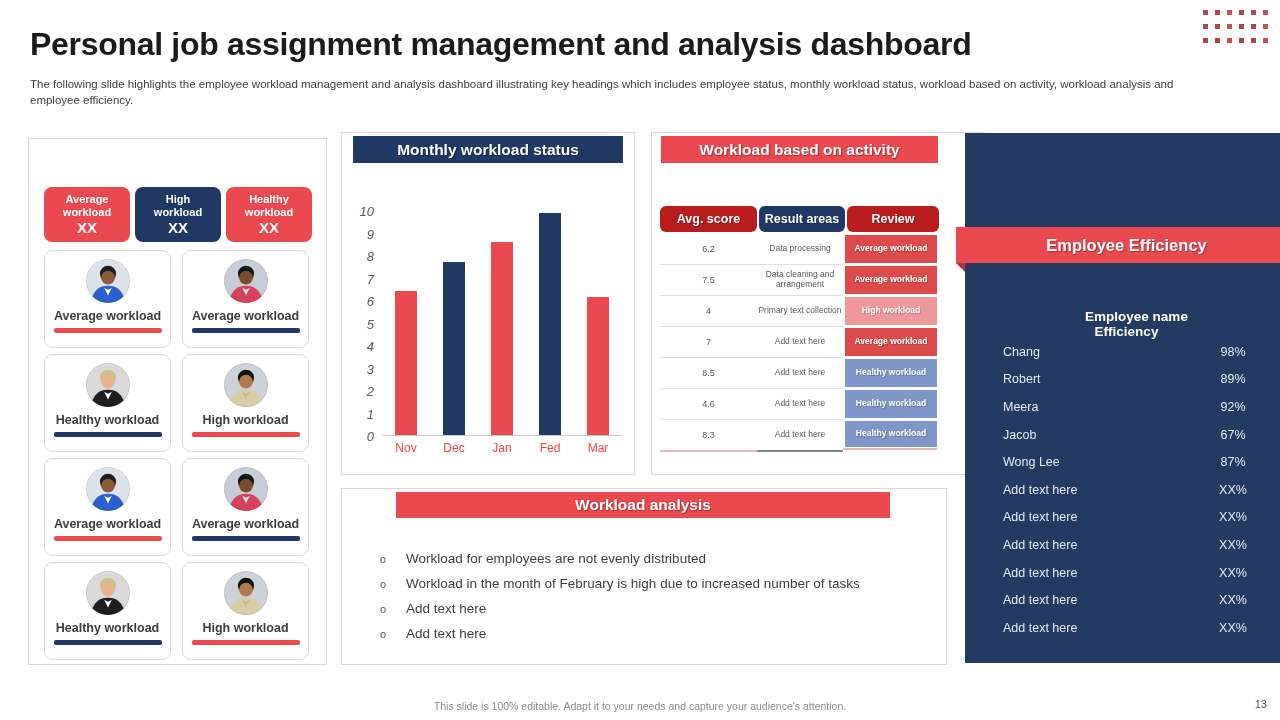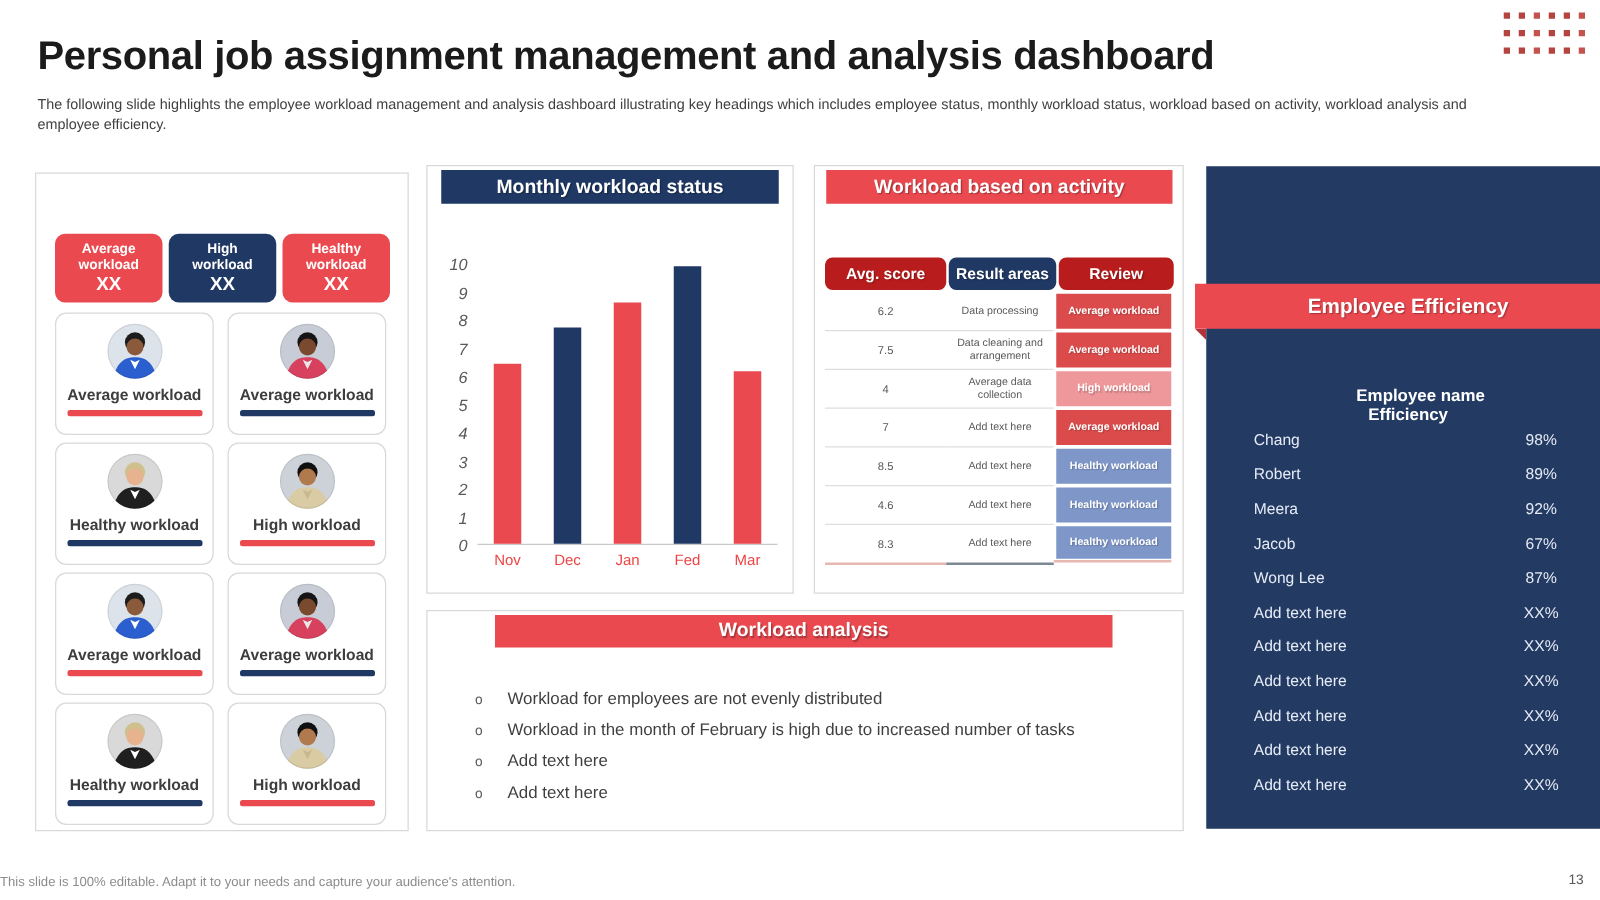--- a/index.html
+++ b/index.html
@@ -52,21 +52,21 @@
   .yaxis{position:absolute;left:0;top:-8px;width:24px;height:238px;
          display:flex;flex-direction:column;justify-content:space-between;align-items:flex-end;}
   .yaxis span{font-size:13px;color:#595959;line-height:1;font-style:italic;}
   .plot{margin-left:32px;height:222px;border-bottom:1px solid #c9c9c9;
         display:flex;justify-content:space-around;align-items:flex-end;}
   .bar{width:22px;}
   .xlabels{margin-left:32px;display:flex;justify-content:space-around;margin-top:5px;}
   .xlabels span{font-size:12px;color:#ef4444;width:40px;text-align:center;}
 
   
-  #p-activity{left:651px;top:132px;width:294px;height:341px;}
+  #p-activity{left:651px;top:132px;width:294px;height:341px;padding-left:38px;}
   #p-activity .banner{left:9px;top:3px;width:277px;}
   .atable{position:absolute;left:8px;top:73px;right:7px;}
   .ahead{display:grid;grid-template-columns:97px 86px 92px;gap:2px;margin-bottom:2px;}
   .hcell{height:26px;border-radius:6px;color:#fff;font-weight:700;font-size:12.5px;
          display:flex;align-items:center;justify-content:center;
          text-shadow:1px 1px 1px rgba(0,0,0,.25);}
   .hcell.red{background:#b91c1c;}
   .hcell.navy{background:#1f3864;}
   .abody{display:grid;grid-template-columns:97px 86px 94px;}
   .acell{height:30px;display:flex;align-items:center;justify-content:center;text-align:center;
@@ -100,21 +100,21 @@
   .fold.right{right:-9px;clip-path:polygon(0 0,9px 0,0 9px);}
   .eff-head{position:absolute;left:0;top:176px;width:100%;display:flex;align-items:center;flex-direction:column;}
   .eff-head .ename{flex:1;padding-left:20px;font-size:13.5px;font-weight:700;color:#fff;}
   .eff-head .eval{width:110px;text-align:center;font-size:13.5px;font-weight:700;color:#fff;}
   .eff-rows{position:absolute;left:0;top:205px;width:100%;}
   .erow{display:flex;align-items:center;height:27.6px;}
   .erow .ename{flex:1;padding-left:38px;font-size:12.5px;color:#e6ebf5;}
   .erow .eval{width:110px;text-align:center;font-size:12.5px;color:#e6ebf5;}
 
   
-  .footer{position:absolute;left:0;top:700px;width:100%;
+  .footer{position:absolute;left:0;top:700px;width:100%;text-align:center;
           font-size:10.5px;color:#8c8c8c;}
   .pagenum{position:absolute;right:13px;top:698px;font-size:11px;color:#595959;}
 
   svg.avdef{position:absolute;width:0;height:0;}
 </style>
 </head>
 <body>
 
 <div class="slide">
 
@@ -331,21 +331,21 @@
           <div class="acell area">Data processing</div>
           <div class="acell badge-wrap">
             <div class="badge red">Average workload</div>
           </div>
           <div class="acell score">7.5</div>
           <div class="acell area">Data cleaning and arrangement</div>
           <div class="acell badge-wrap">
             <div class="badge red">Average workload</div>
           </div>
           <div class="acell score">4</div>
-          <div class="acell area">Average data collection</div>
+          <div class="acell area">Primary text collection</div>
           <div class="acell badge-wrap">
             <div class="badge pink">High workload</div>
           </div>
           <div class="acell score">7</div>
           <div class="acell area">Add text here</div>
           <div class="acell badge-wrap">
             <div class="badge red">Average workload</div>
           </div>
           <div class="acell score">8.5</div>
           <div class="acell area">Add text here</div>

